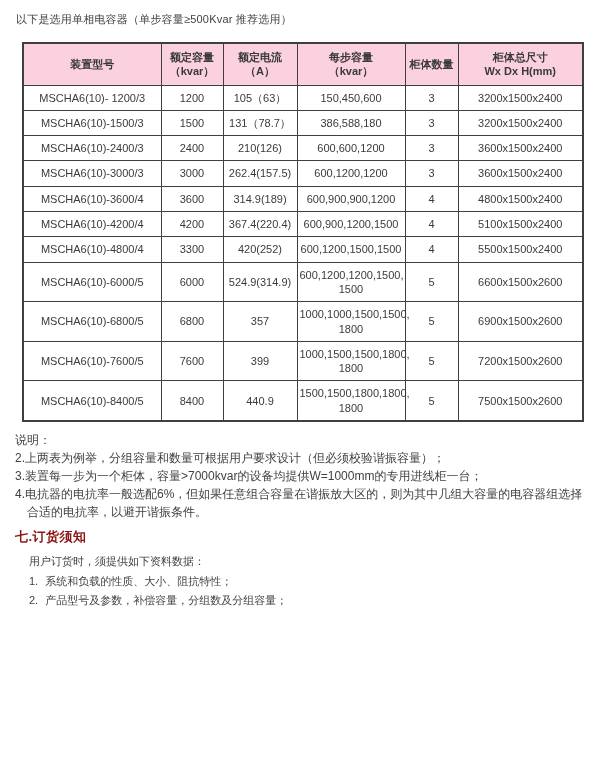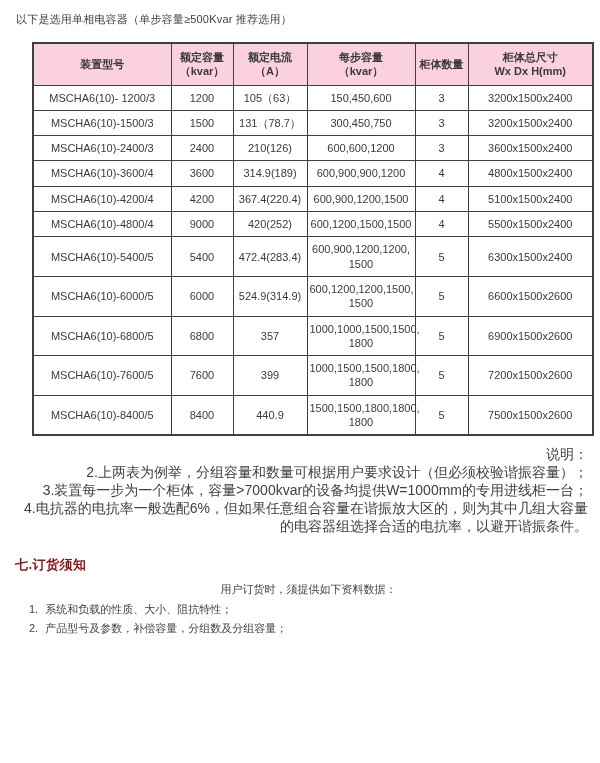--- a/index.html
+++ b/index.html
@@ -20,21 +20,21 @@
   }
   .intro {
     font-size: 11px;
     color: #3f3f3f;
     margin: 4px 0 15px 2px;
     letter-spacing: 0.2px;
   }
   table.spec {
     border-collapse: collapse;
     width: 560px;
-    margin-left: 18px;
+    margin-left: 8px;
     table-layout: fixed;
     font-size: 11px;
     color: #3a3a3a;
   }
   table.spec, table.spec th, table.spec td {
     border: 1px solid #3f3f3f;
   }
   table.spec {
     border-width: 2px;
   }
@@ -57,44 +57,43 @@
   }
   col.c-model { width: 138px; }
   col.c-cap   { width: 62px; }
   col.c-cur   { width: 74px; }
   col.c-step  { width: 108px; }
   col.c-num   { width: 53px; }
   col.c-size  { width: 125px; }
 
   .notes {
     margin: 9px 0 0 1px;
-    font-size: 14px;
+    font-size: 12px;
     line-height: 18px;
     color: #3f3f3f;
-    text-align: right;
   }
   .notes .note-item {
     padding-left: 12px;
     text-indent: -12px;
   }
-  .order { margin-top: 21px; }
+  .order { margin-top: 7px; }
   .order-heading {
     font-size: 13px;
     font-weight: bold;
     color: #8b1212;
     margin: 0 0 8px 1px;
     letter-spacing: 0.5px;
   }
   .order-body {
     font-size: 11px;
     line-height: 15.5px;
     color: #3f3f3f;
     margin-left: 15px;
   }
-  .order-intro { margin-bottom: 4px; text-align: center; }
+  .order-intro { margin-bottom: 4px; }
   .order-item { margin-bottom: 4px; }
   .order-item .num { margin-right: 7px; }
 </style>
 </head>
 <body>
 
 <div class="page">
 
   <div class="intro">以下是选用单相电容器（单步容量≥500Kvar 推荐选用）</div>
 
@@ -127,29 +126,37 @@
           <td>1200</td>
           <td>105（63）</td>
           <td>150,450,600</td>
           <td>3</td>
           <td>3200x1500x2400</td>
         </tr>
         <tr>
           <td>MSCHA6(10)-1500/3</td>
           <td>1500</td>
           <td>131（78.7）</td>
-          <td>300,450,750</td>
+          <td>386,588,180</td>
           <td>3</td>
           <td>3200x1500x2400</td>
         </tr>
         <tr>
           <td>MSCHA6(10)-2400/3</td>
           <td>2400</td>
           <td>210(126)</td>
           <td>600,600,1200</td>
+          <td>3</td>
+          <td>3600x1500x2400</td>
+        </tr>
+        <tr>
+          <td>MSCHA6(10)-3000/3</td>
+          <td>3000</td>
+          <td>262.4(157.5)</td>
+          <td>600,1200,1200</td>
           <td>3</td>
           <td>3600x1500x2400</td>
         </tr>
         <tr>
           <td>MSCHA6(10)-3600/4</td>
           <td>3600</td>
           <td>314.9(189)</td>
           <td>600,900,900,1200</td>
           <td>4</td>
           <td>4800x1500x2400</td>
@@ -157,34 +164,25 @@
         <tr>
           <td>MSCHA6(10)-4200/4</td>
           <td>4200</td>
           <td>367.4(220.4)</td>
           <td>600,900,1200,1500</td>
           <td>4</td>
           <td>5100x1500x2400</td>
         </tr>
         <tr>
           <td>MSCHA6(10)-4800/4</td>
-          <td>9000</td>
+          <td>3300</td>
           <td>420(252)</td>
           <td>600,1200,1500,1500</td>
           <td>4</td>
           <td>5500x1500x2400</td>
-        </tr>
-        <tr>
-          <td>MSCHA6(10)-5400/5</td>
-          <td>5400</td>
-          <td>472.4(283.4)</td>
-          <td>600,900,1200,1200,
-1500</td>
-          <td>5</td>
-          <td>6300x1500x2400</td>
         </tr>
         <tr>
           <td>MSCHA6(10)-6000/5</td>
           <td>6000</td>
           <td>524.9(314.9)</td>
           <td>600,1200,1200,1500,
 1500</td>
           <td>5</td>
           <td>6600x1500x2600</td>
         </tr>

